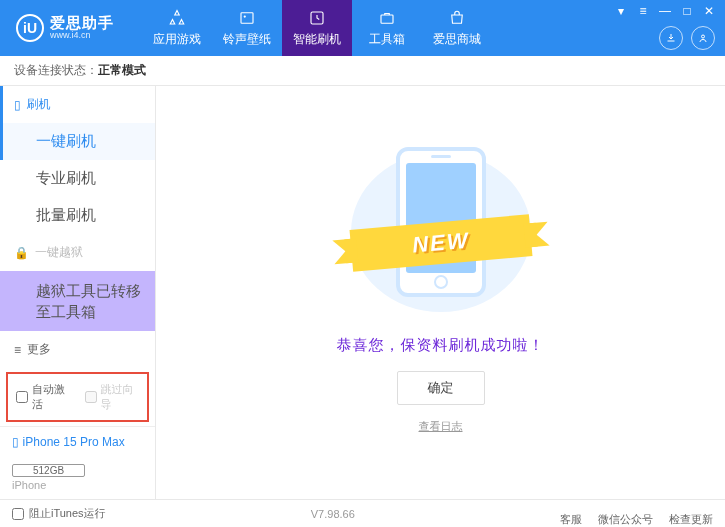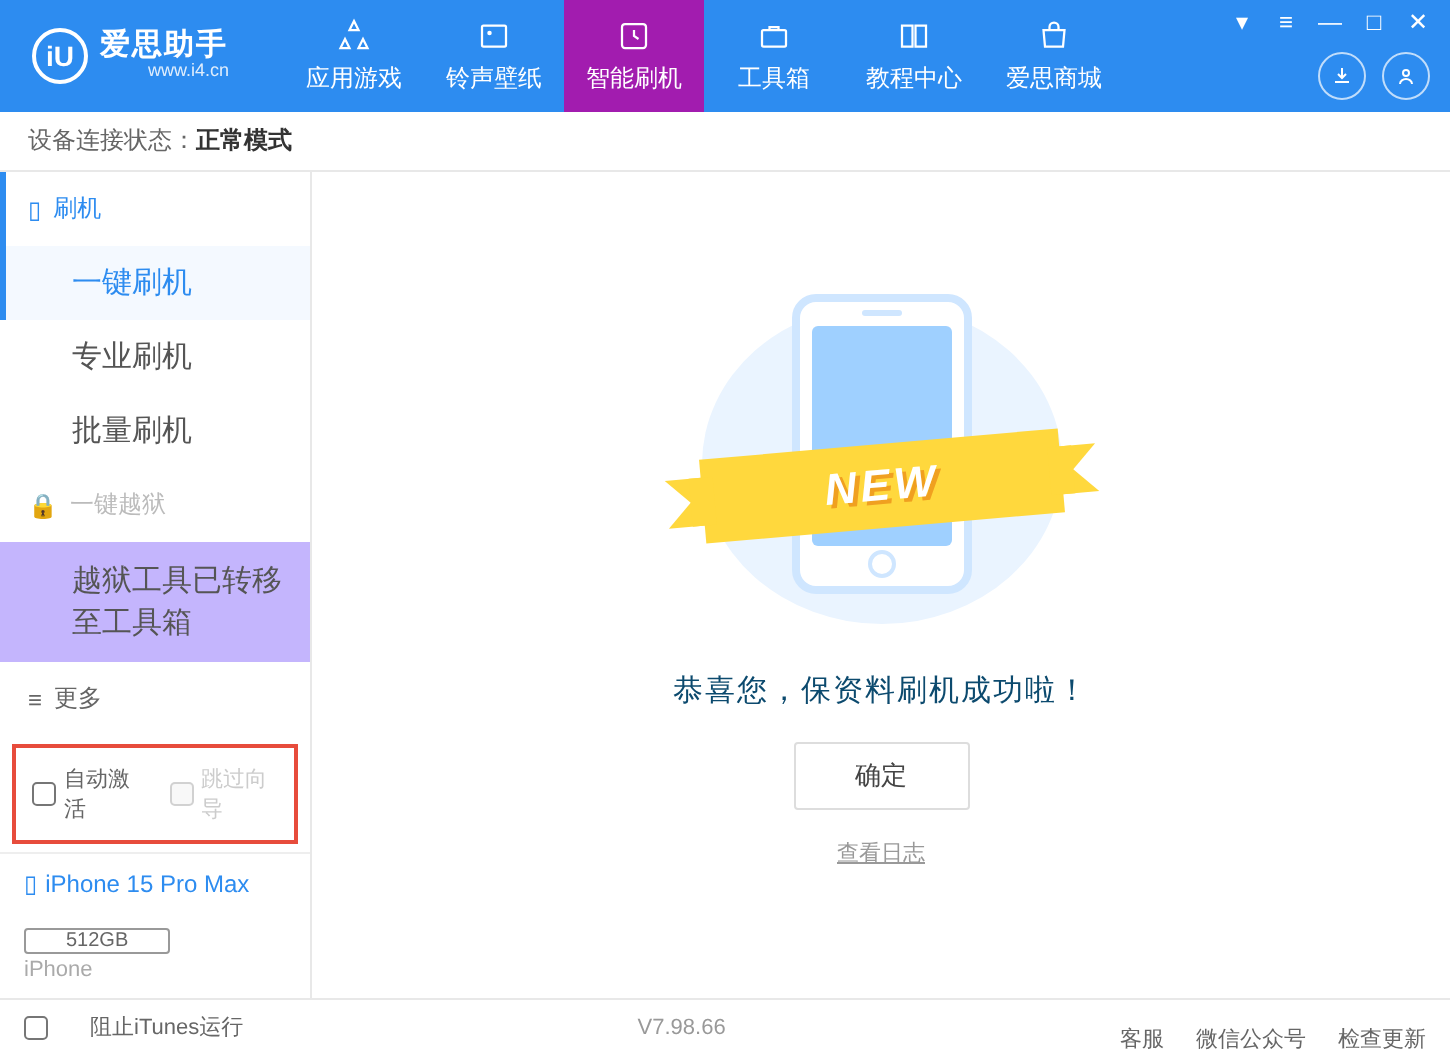--- a/index.html
+++ b/index.html
@@ -2,24 +2,24 @@
 <html><head>
 <meta charset="utf-8">
 <style>
 * { margin: 0; padding: 0; box-sizing: border-box; font-family: "Microsoft YaHei", Arial, sans-serif; }
 body { width: 725px; height: 527px; background: #fff; overflow: hidden; font-size: 12px; }
 .header { background: #2d8cf0; height: 56px; display: flex; align-items: center; color: #fff; position: relative; }
 .logo-area { display: flex; align-items: center; padding: 0 16px; width: 142px; }
 .logo-circle { width: 28px; height: 28px; border: 2px solid #fff; border-radius: 50%; display: flex; align-items: center; justify-content: center; font-weight: bold; font-size: 14px; margin-right: 6px; }
 .logo-text { display: flex; flex-direction: column; line-height: 1.1; }
 .logo-title { font-size: 15px; font-weight: bold; letter-spacing: 1px; }
-.logo-url { font-size: 9px; opacity: 0.85; margin-left: 24px; }
+.logo-url { font-size: 9px; opacity: 0.85; }
 .nav { display: flex; height: 100%; flex: 1; }
 .nav-item { width: 70px; display: flex; flex-direction: column; align-items: center; justify-content: center; gap: 3px; cursor: pointer; font-size: 12px; }
-.nav-item.active { background: #a21caf; }
+.nav-item.active { background: #4c1d95; }
 .nav-icon { width: 20px; height: 20px; display: flex; align-items: center; justify-content: center; }
 .nav-icon svg { width: 18px; height: 18px; fill: #fff; }
 .header-right { position: absolute; right: 8px; top: 4px; display: flex; gap: 6px; align-items: center; }
 .header-right-btn { width: 16px; height: 14px; display: flex; align-items: center; justify-content: center; cursor: pointer; color: #fff; font-size: 12px; }
 .header-circles { position: absolute; right: 10px; bottom: 6px; display: flex; gap: 8px; }
 .circle-btn { width: 24px; height: 24px; border: 1.5px solid rgba(255,255,255,0.7); border-radius: 50%; display: flex; align-items: center; justify-content: center; cursor: pointer; }
 .circle-btn svg { width: 12px; height: 12px; fill: #fff; }
 .status-bar { height: 30px; border-bottom: 1px solid #e8e8e8; display: flex; align-items: center; padding: 0 14px; font-size: 12px; color: #666; }
 .status-value { color: #333; font-weight: bold; }
 .content { display: flex; height: 413px; }
@@ -44,25 +44,25 @@
 .phone-shadow { position: absolute; width: 180px; height: 160px; background: #eaf4ff; border-radius: 50%; left: 10px; top: 20px; }
 .phone-body { position: absolute; width: 90px; height: 150px; background: #fff; border: 4px solid #cfe6ff; border-radius: 12px; left: 55px; top: 15px; }
 .phone-screen { position: absolute; width: 70px; height: 110px; background: #9fd0ff; border-radius: 3px; left: 6px; top: 12px; }
 .phone-home { position: absolute; width: 14px; height: 14px; border: 2px solid #cfe6ff; border-radius: 50%; left: 34px; bottom: 4px; }
 .phone-speaker { position: absolute; width: 20px; height: 3px; background: #cfe6ff; border-radius: 2px; left: 31px; top: 4px; }
 .ribbon { position: absolute; left: 10px; top: 90px; width: 180px; height: 42px; background: #ffd83d; transform: rotate(-5deg); display: flex; align-items: center; justify-content: center; }
 .ribbon::before, .ribbon::after { content: ''; position: absolute; width: 0; height: 0; border: 12px solid #ffd83d; top: 9px; }
 .ribbon::before { left: -18px; border-left-color: transparent; }
 .ribbon::after { right: -18px; border-right-color: transparent; }
 .ribbon-text { font-size: 22px; font-weight: 900; color: #fff; font-style: italic; letter-spacing: 2px; text-shadow: 2px 2px 0 #f0a020; }
-.success-text { margin-top: 24px; font-size: 15px; color: #0c4a6e; letter-spacing: 1px; }
+.success-text { margin-top: 24px; font-size: 15px; color: #6d28d9; letter-spacing: 1px; }
 .ok-btn { margin-top: 16px; padding: 7px 30px; border: 1px solid #ddd; background: #fff; font-size: 13px; color: #444; cursor: pointer; border-radius: 2px; }
 .view-log { margin-top: 14px; font-size: 11px; color: #999; cursor: pointer; text-decoration: underline; }
 .footer { height: 28px; border-top: 1px solid #e8e8e8; display: flex; align-items: center; padding: 0 12px; font-size: 11px; color: #666; }
-.footer-left { display: flex; align-items: center; gap: 21px; }
+.footer-left { display: flex; align-items: center; gap: 5px; }
 .footer-center { flex: 1; text-align: center; color: #999; }
 .footer-right { display: flex; gap: 16px; }
 .footer-link { cursor: pointer; margin-top: 12px; }
 </style>
 </head>
 <body>
 
 <div class="header">
   <div class="logo-area">
     <div class="logo-circle">iU</div>
@@ -99,28 +99,20 @@
       <span>智能刷机</span>
     </div>
     <div class="nav-item">
       <span class="nav-icon">
           <svg viewBox="0 0 24 24">
             <rect x="4" y="8" width="16" height="11" rx="1" fill="none" stroke="#fff" stroke-width="1.5"></rect>
             <path d="M9 8V6h6v2" fill="none" stroke="#fff" stroke-width="1.5"></path>
           </svg>
         </span>
       <span>工具箱</span>
-    </div>
-    <div class="nav-item">
-      <span class="nav-icon">
-          <svg viewBox="0 0 24 24">
-            <path d="M4 5h7v14H4z M13 5h7v14h-7z" fill="none" stroke="#fff" stroke-width="1.5"></path>
-          </svg>
-        </span>
-      <span>教程中心</span>
     </div>
     <div class="nav-item">
       <span class="nav-icon">
           <svg viewBox="0 0 24 24">
             <path d="M5 8h14l-1 11H6z M9 8V6a3 3 0 016 0v2" fill="none" stroke="#fff" stroke-width="1.5"></path>
           </svg>
         </span>
       <span>爱思商城</span>
     </div>
   </div>

